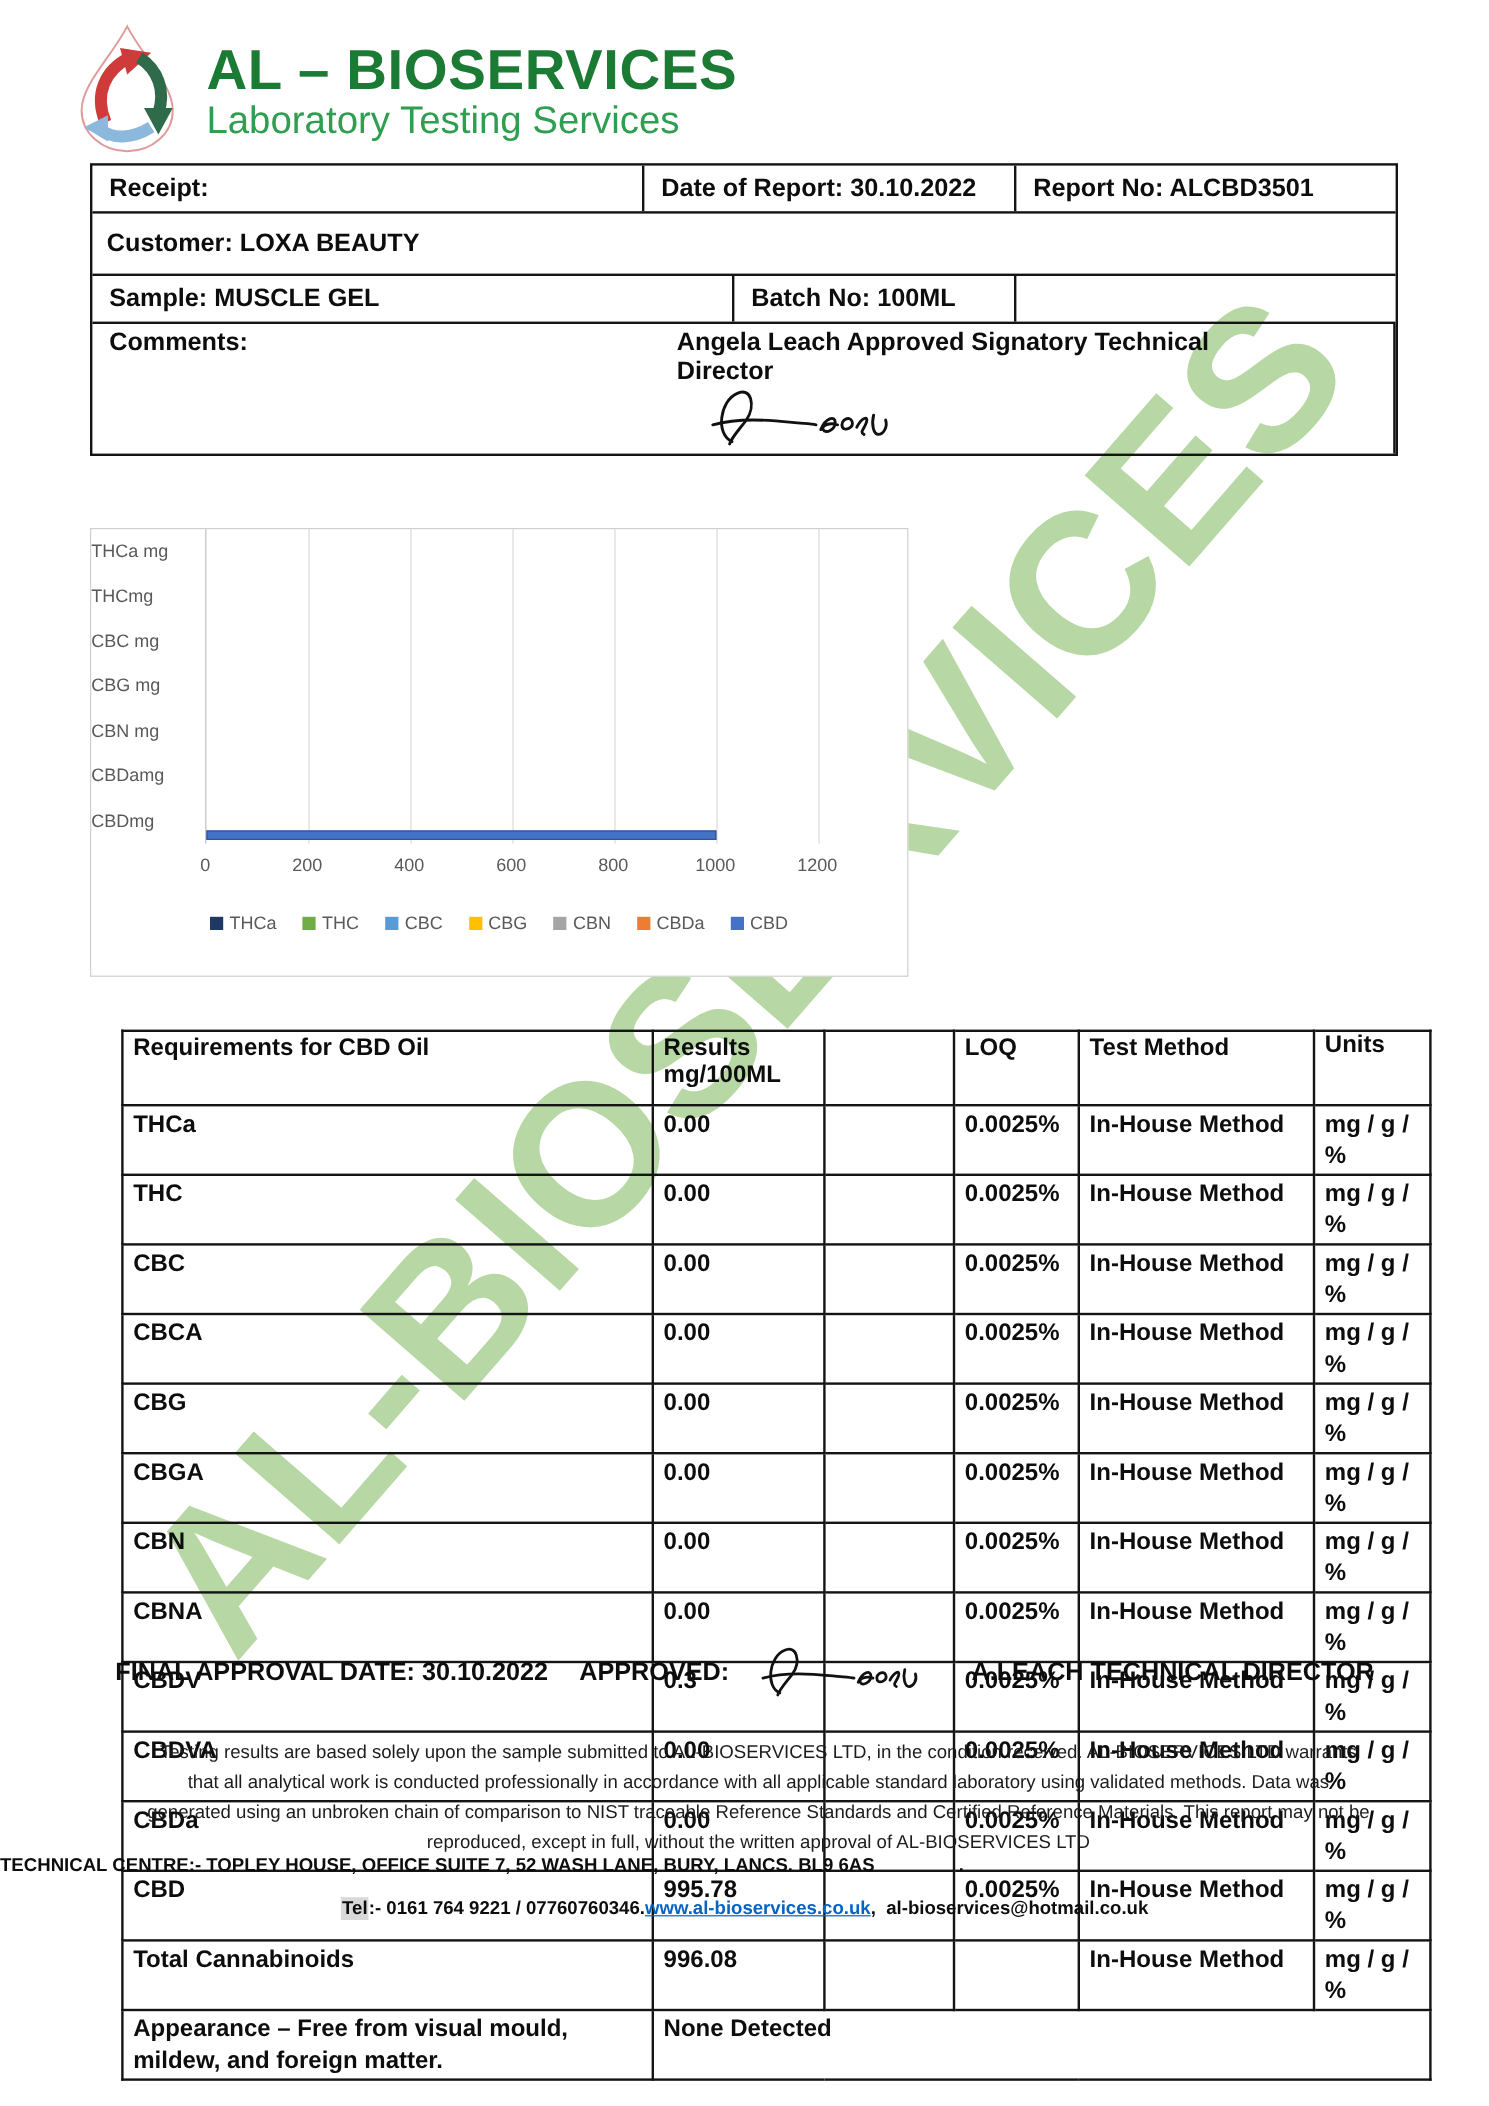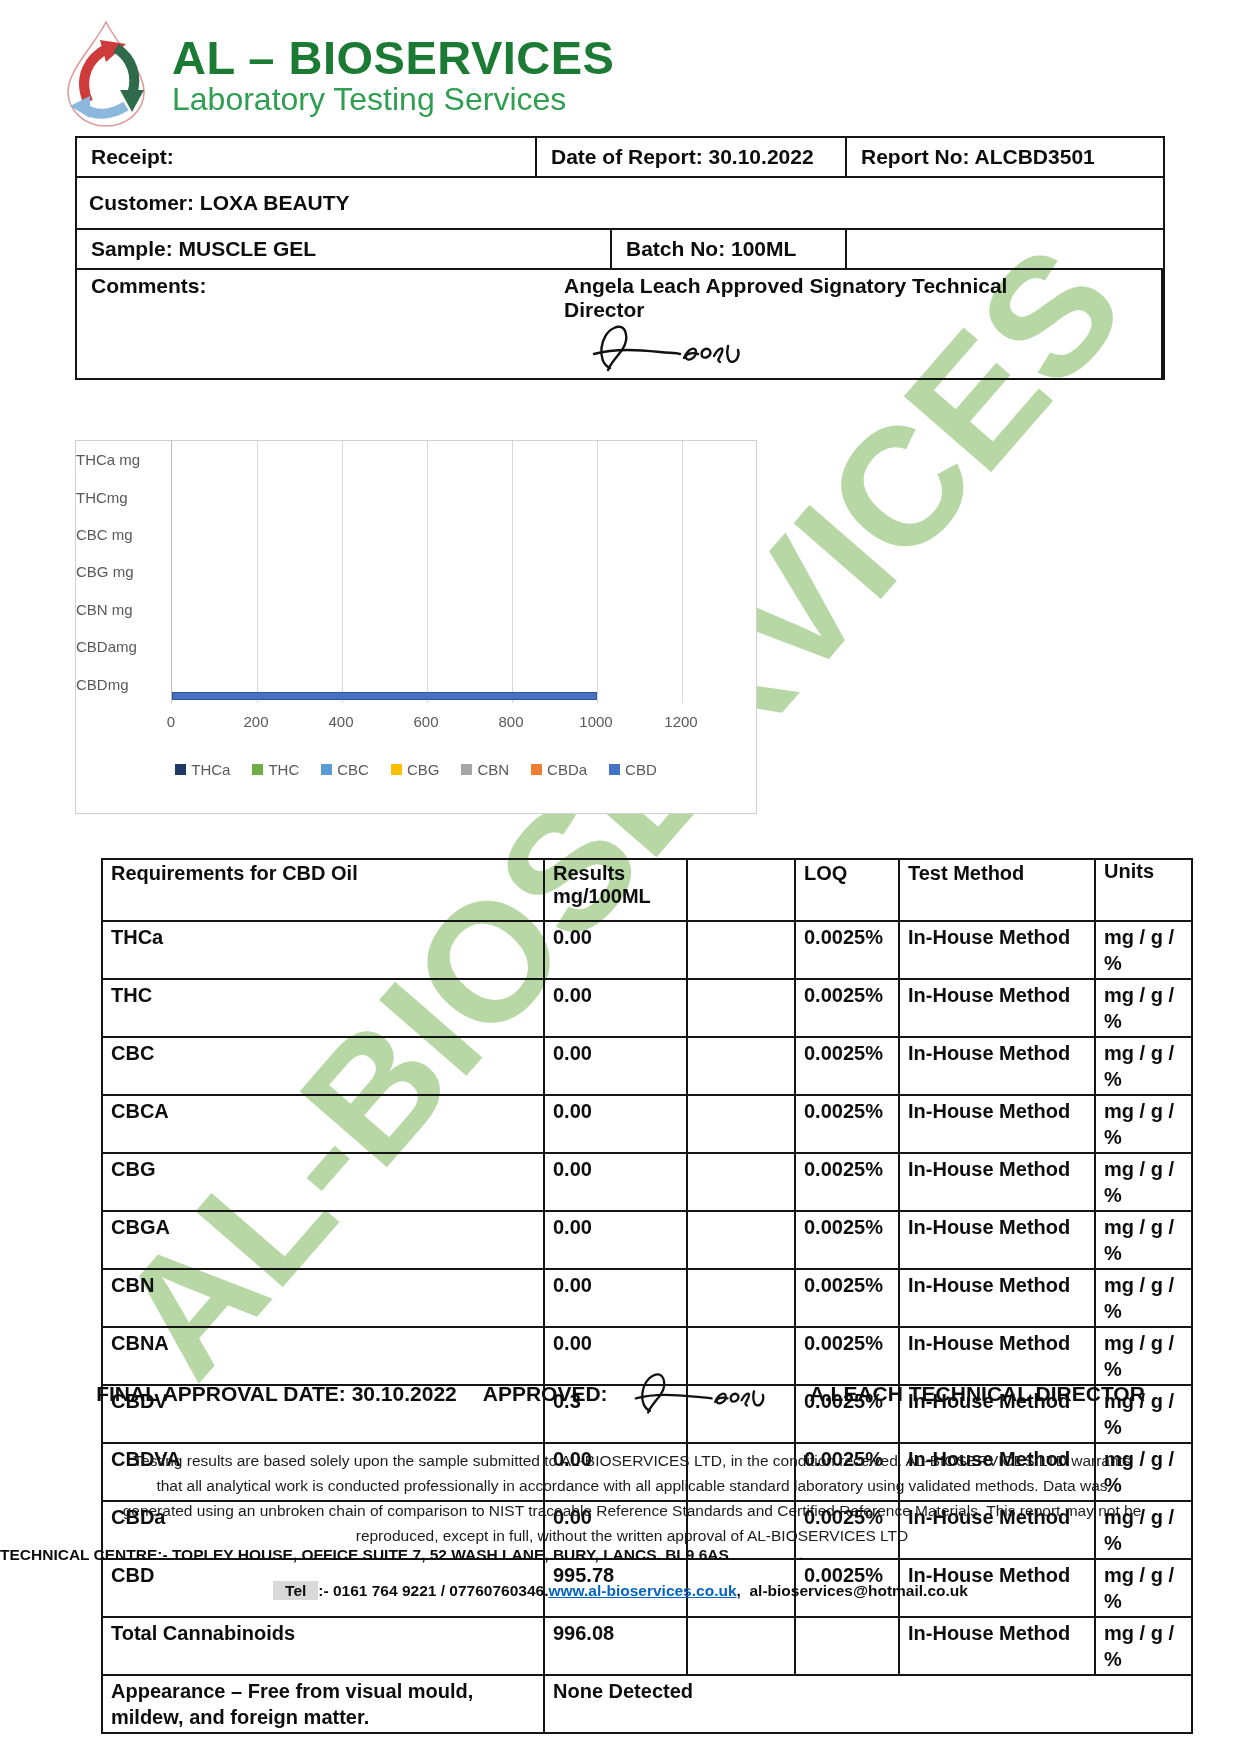--- a/index.html
+++ b/index.html
@@ -54,21 +54,21 @@
   td.appearance{height:66px;line-height:31px;}
 
   
   .approval{top:1382px;left:0;width:1241px;display:flex;justify-content:center;align-items:center;gap:26px;
             font-weight:bold;font-size:21px;}
   .approval .sig2{margin:-14px 0;}
   .disclaimer{top:1448px;left:110px;width:1020px;text-align:center;font-size:15.5px;line-height:1.62;color:#1c1c1c;margin-left:12px;}
   .tech{top:1546px;left:0;width:1241px;text-align:left;font-weight:bold;font-size:15.5px;}
   .tech .suffix{margin-left:70px;}
   .tel{top:1582px;left:0;width:1241px;text-align:center;font-weight:bold;font-size:15.5px;}
-  .tel-hl{background:#d9d9d9;padding:1px 12px;}
+  .tel-hl{background:#d9d9d9;padding:1px 1px;}
   a.site{color:#0563c1;text-decoration:underline;font-weight:bold;}
 </style>
 </head>
 <body>
 
 <div class="page">
 
   <div class="watermark">AL-BIOSERVICES</div>
 
   <div class="layer logo-area">

